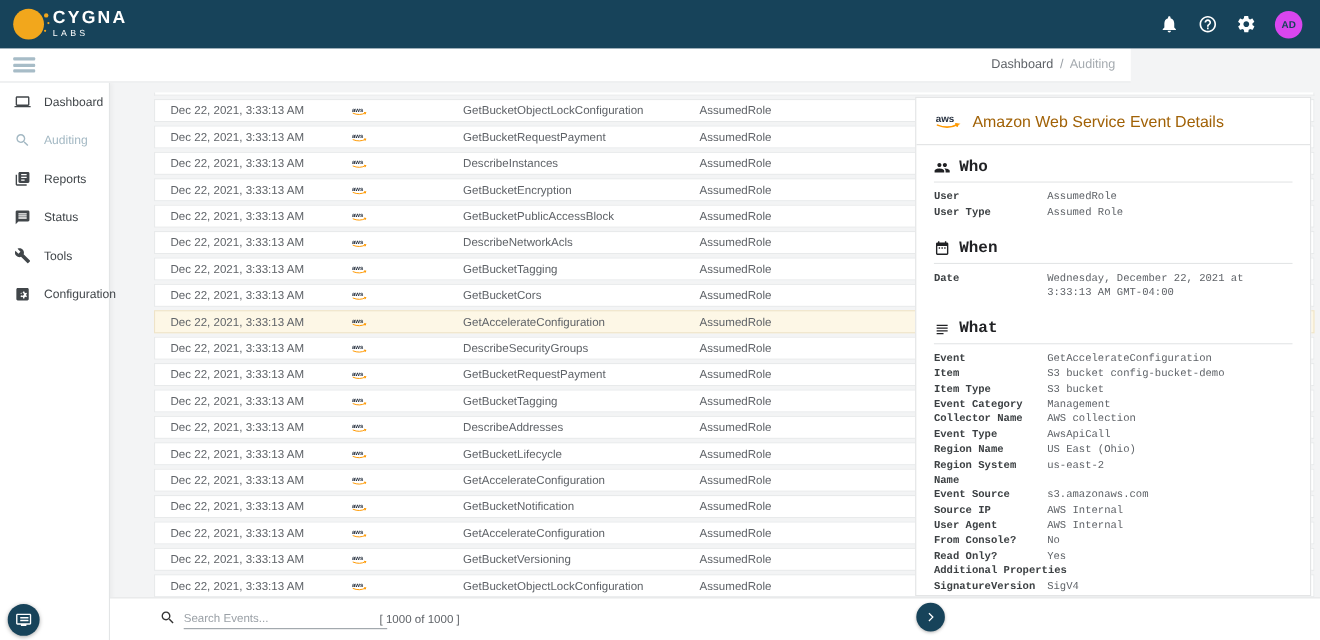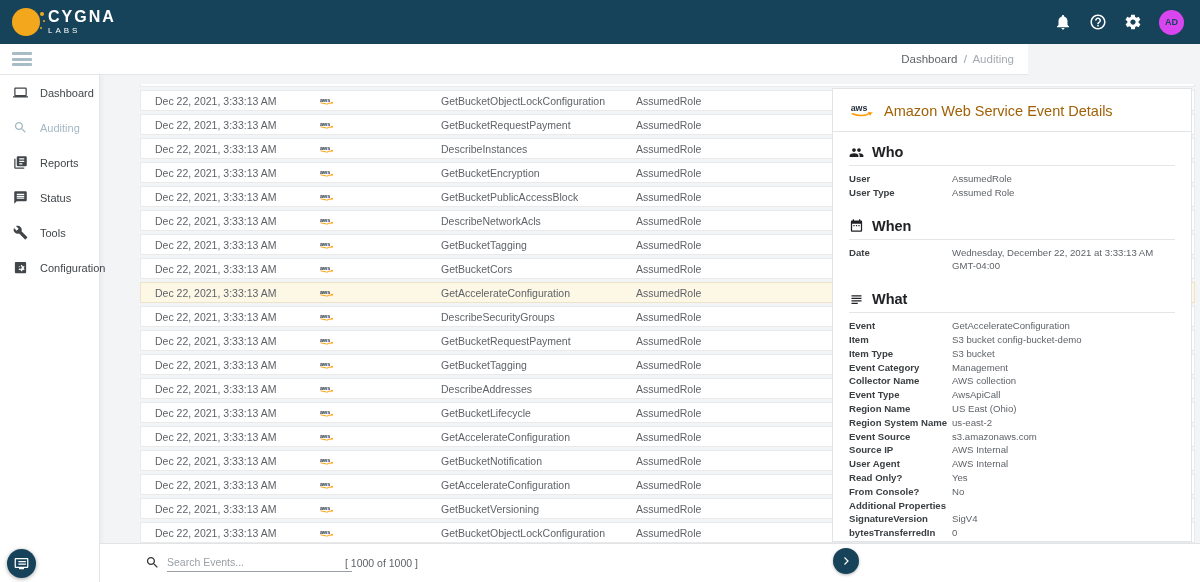--- a/index.html
+++ b/index.html
@@ -46,28 +46,28 @@
 
   
   .table-wrap { position:absolute; left:140px; top:84px; width:1055px; z-index:10; }
   .row-sliver { height:3px; background:#fff; border:1px solid #e8eaeb; border-top:none; margin-bottom:3px; }
   .trow { position:relative; height:21px; background:#fff; border:1px solid #e8eaeb;
     margin-bottom:3px; font-size:10.5px; color:#5f6368; cursor:pointer; }
   .trow.selected { background:#fdf7e6; border-color:#eee3c8; }
   .trow > span { position:absolute; top:50%; transform:translateY(-50%); white-space:nowrap; }
   .c-date  { left:14px; }
   .c-icon  { left:178px; }
-  .c-event { left:300px; }
+  .c-event { left:280px; }
   .c-role  { left:495px; }
   .aws-mini svg { width:16px; height:10px; display:block; }
 
   
   .footer { position:absolute; left:100px; top:543px; width:1100px; height:39px; background:#fff;
     border-top:1px solid #e1e3e4; z-index:35; }
-  .search-zone { position:absolute; left:45px; top:10px; display:flex; align-items:flex-end; }
+  .search-zone { position:absolute; left:45px; top:10px; display:flex; }
   .search-zone svg { width:15px; height:15px; fill:#333; margin-right:7px; margin-bottom:2px; }
   .search-input { width:185px; border:none; outline:none; border-bottom:1px solid #9aa0a6;
     font-size:10.5px; padding:2px 0 3px 0; color:#3c4043; background:transparent;
     font-family:"Liberation Sans", sans-serif; }
   .search-input::placeholder { color:#9aa0a6; }
   .count-label { position:absolute; left:245px; top:13px; font-size:10.5px; color:#5f6368; white-space:nowrap; }
   .next-btn { position:absolute; left:733px; top:4px; width:26px; height:26px; border-radius:50%;
     background:#17435a; display:flex; align-items:center; justify-content:center; cursor:pointer;
     box-shadow:0 1px 3px rgba(0,0,0,0.3); }
   .next-btn svg { width:12px; height:12px; fill:none; stroke:#fff; stroke-width:2.4; }
@@ -79,21 +79,21 @@
   .chat-btn svg { width:15px; height:15px; fill:#fff; }
 
   
   .panel { position:absolute; left:832px; top:88px; width:360px; height:454px; background:#fff;
     border:1px solid #e1e3e4; z-index:20; overflow:hidden; }
   .panel-title-row { display:flex; align-items:center; gap:9px; padding:13px 16px 12px 16px;
     border-bottom:1px solid #e1e3e4; }
   .panel-title-row svg { width:26px; height:17px; flex:none; }
   .panel-title { font-size:14.5px; color:#a16207; }
   .panel-body { padding:12px 16px 0 16px; }
-  .psection { margin-bottom:18px; }
+  .psection { margin-bottom:18px;font-family:Liberation Mono, monospace; }
   .psec-head { display:flex; align-items:center; gap:8px; padding-bottom:5px;
     border-bottom:1px solid #e3e5e6; }
   .psec-head svg { width:15px; height:15px; fill:#202124; }
   .psec-title { font-size:14.5px; color:#202124; font-weight:600; }
   .psec-rows { padding-top:6px; }
   .prow { display:flex; line-height:13.8px; font-size:9.6px; }
   .prow .plabel { width:103px; flex:none; color:#3c4043; font-weight:bold; }
   .prow .pvalue { color:#5f6368; }
   .prow.hdr-row .plabel { width:auto; }
 </style>
@@ -503,26 +503,26 @@
   </div>
           <div class="prow">
     <span class="plabel">Source IP</span>
     <span class="pvalue">AWS Internal</span>
   </div>
           <div class="prow">
     <span class="plabel">User Agent</span>
     <span class="pvalue">AWS Internal</span>
   </div>
           <div class="prow">
+    <span class="plabel">From Console?</span>
+    <span class="pvalue">No</span>
+  </div>
+          <div class="prow">
     <span class="plabel">Read Only?</span>
     <span class="pvalue">Yes</span>
-  </div>
-          <div class="prow">
-    <span class="plabel">From Console?</span>
-    <span class="pvalue">No</span>
   </div>
           <div class="prow hdr-row">
     <span class="plabel">Additional Properties</span>
     <span class="pvalue"></span>
   </div>
           <div class="prow">
     <span class="plabel">SignatureVersion</span>
     <span class="pvalue">SigV4</span>
   </div>
           <div class="prow">

